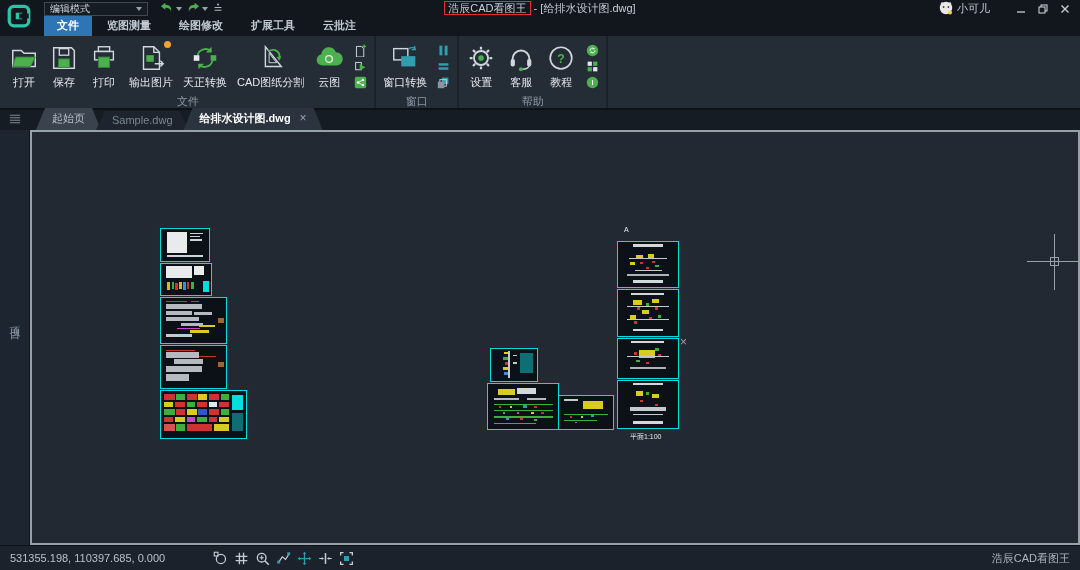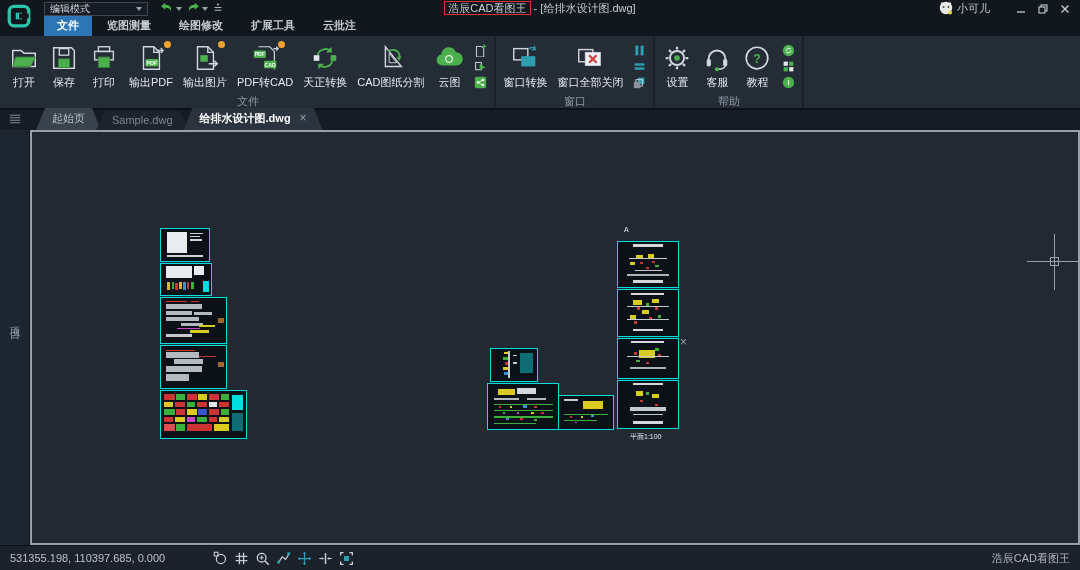--- a/index.html
+++ b/index.html
@@ -183,53 +183,26 @@
                   <rect x="10" y="15" width="12" height="11" fill="#4db04f" stroke="#37833a"></rect>
                 </svg>
               </span>
               <span class="rtext">打印</span>
             </div>
             <div class="rbtn">
               <span class="ricon">
                 <svg width="30" height="30" viewBox="0 0 32 32">
                   <path d="M8 4h11l6 6v18H8z" fill="none" stroke="#cfd6dc" stroke-width="1.5"></path>
                   <path d="M19 4v6h6" fill="none" stroke="#cfd6dc" stroke-width="1.5"></path>
-                  <path d="M22 8h7m-2.6-2.6L29 8l-2.6 2.6" fill="none" stroke="#cfd6dc" stroke-width="1.4"></path>
-                  <rect x="10" y="17" width="14" height="8" rx="1" fill="#4db04f"></rect>
-                  <text x="17" y="23.3" font-size="6" font-weight="bold" fill="#fff" text-anchor="middle">PDF</text>
-                </svg>
-                <span class="badge"></span>
-              </span>
-              <span class="rtext">输出PDF</span>
-            </div>
-            <div class="rbtn">
-              <span class="ricon">
-                <svg width="30" height="30" viewBox="0 0 32 32">
-                  <path d="M8 4h11l6 6v18H8z" fill="none" stroke="#cfd6dc" stroke-width="1.5"></path>
-                  <path d="M19 4v6h6" fill="none" stroke="#cfd6dc" stroke-width="1.5"></path>
                   <rect x="11" y="13" width="8" height="7" fill="#4db04f"></rect>
                   <path d="M20 22h9m-3-3l3 3-3 3" fill="none" stroke="#cfd6dc" stroke-width="1.6"></path>
                 </svg>
                 <span class="badge"></span>
               </span>
               <span class="rtext">输出图片</span>
-            </div>
-            <div class="rbtn">
-              <span class="ricon">
-                <svg width="30" height="30" viewBox="0 0 32 32">
-                  <path d="M9 4h12l5 5v19" fill="none" stroke="#cfd6dc" stroke-width="1.3"></path>
-                  <path d="M25 6h5m-2-2l2 2-2 2" fill="none" stroke="#cfd6dc" stroke-width="1.3"></path>
-                  <rect x="4" y="8" width="13" height="8" rx="1" fill="#4db04f"></rect>
-                  <text x="10.5" y="14.3" font-size="5.5" font-weight="bold" fill="#fff" text-anchor="middle">PDF</text>
-                  <rect x="15" y="19" width="13" height="8" rx="1" fill="#4db04f"></rect>
-                  <text x="21.5" y="25.3" font-size="5.5" font-weight="bold" fill="#fff" text-anchor="middle">CAD</text>
-                </svg>
-                <span class="badge"></span>
-              </span>
-              <span class="rtext">PDF转CAD</span>
             </div>
             <div class="rbtn">
               <span class="ricon">
                 <svg width="30" height="30" viewBox="0 0 32 32">
                   <path d="M8 13a9 9 0 0 1 15-4" fill="none" stroke="#4db04f" stroke-width="2"></path>
                   <path d="M23 4v6h-6z" fill="#4db04f"></path>
                   <path d="M24 19a9 9 0 0 1-15 4" fill="none" stroke="#4db04f" stroke-width="2"></path>
                   <path d="M9 28v-6h6z" fill="#4db04f"></path>
                   <rect x="4" y="13" width="6" height="6" fill="#e4e8ec"></rect>
                   <rect x="22" y="13" width="6" height="6" fill="#4db04f"></rect>
@@ -287,30 +260,20 @@
           <div class="rbtns">
             <div class="rbtn">
               <span class="ricon">
                 <svg width="30" height="30" viewBox="0 0 32 32">
                   <rect x="4" y="6" width="15" height="12" fill="none" stroke="#cfd6dc" stroke-width="1.5"></rect>
                   <path d="M20 6c3-2 6-1 7 1m-1-4l1 4-4 0" fill="none" stroke="#2f9fb0" stroke-width="1.4"></path>
                   <rect x="12" y="14" width="15" height="11" fill="#2f9fb0"></rect>
                 </svg>
               </span>
               <span class="rtext">窗口转换</span>
-            </div>
-            <div class="rbtn">
-              <span class="ricon">
-                <svg width="30" height="30" viewBox="0 0 32 32">
-                  <rect x="4" y="7" width="15" height="13" fill="none" stroke="#cfd6dc" stroke-width="1.5"></rect>
-                  <rect x="11" y="10" width="16" height="14" fill="#eef1f3" stroke="#cfd6dc"></rect>
-                  <path d="M15 13l8 8m0-8l-8 8" stroke="#d23c3c" stroke-width="2.4"></path>
-                </svg>
-              </span>
-              <span class="rtext">窗口全部关闭</span>
             </div>
             <div class="rmini">
               <span>
                 <svg width="13" height="13" viewBox="0 0 16 16">
                   <rect x="3" y="2" width="3.6" height="12" fill="#2f9fb0"></rect>
                   <rect x="9.4" y="2" width="3.6" height="12" fill="#2f9fb0"></rect>
                 </svg>
               </span>
               <span>
                 <svg width="13" height="13" viewBox="0 0 16 16">

